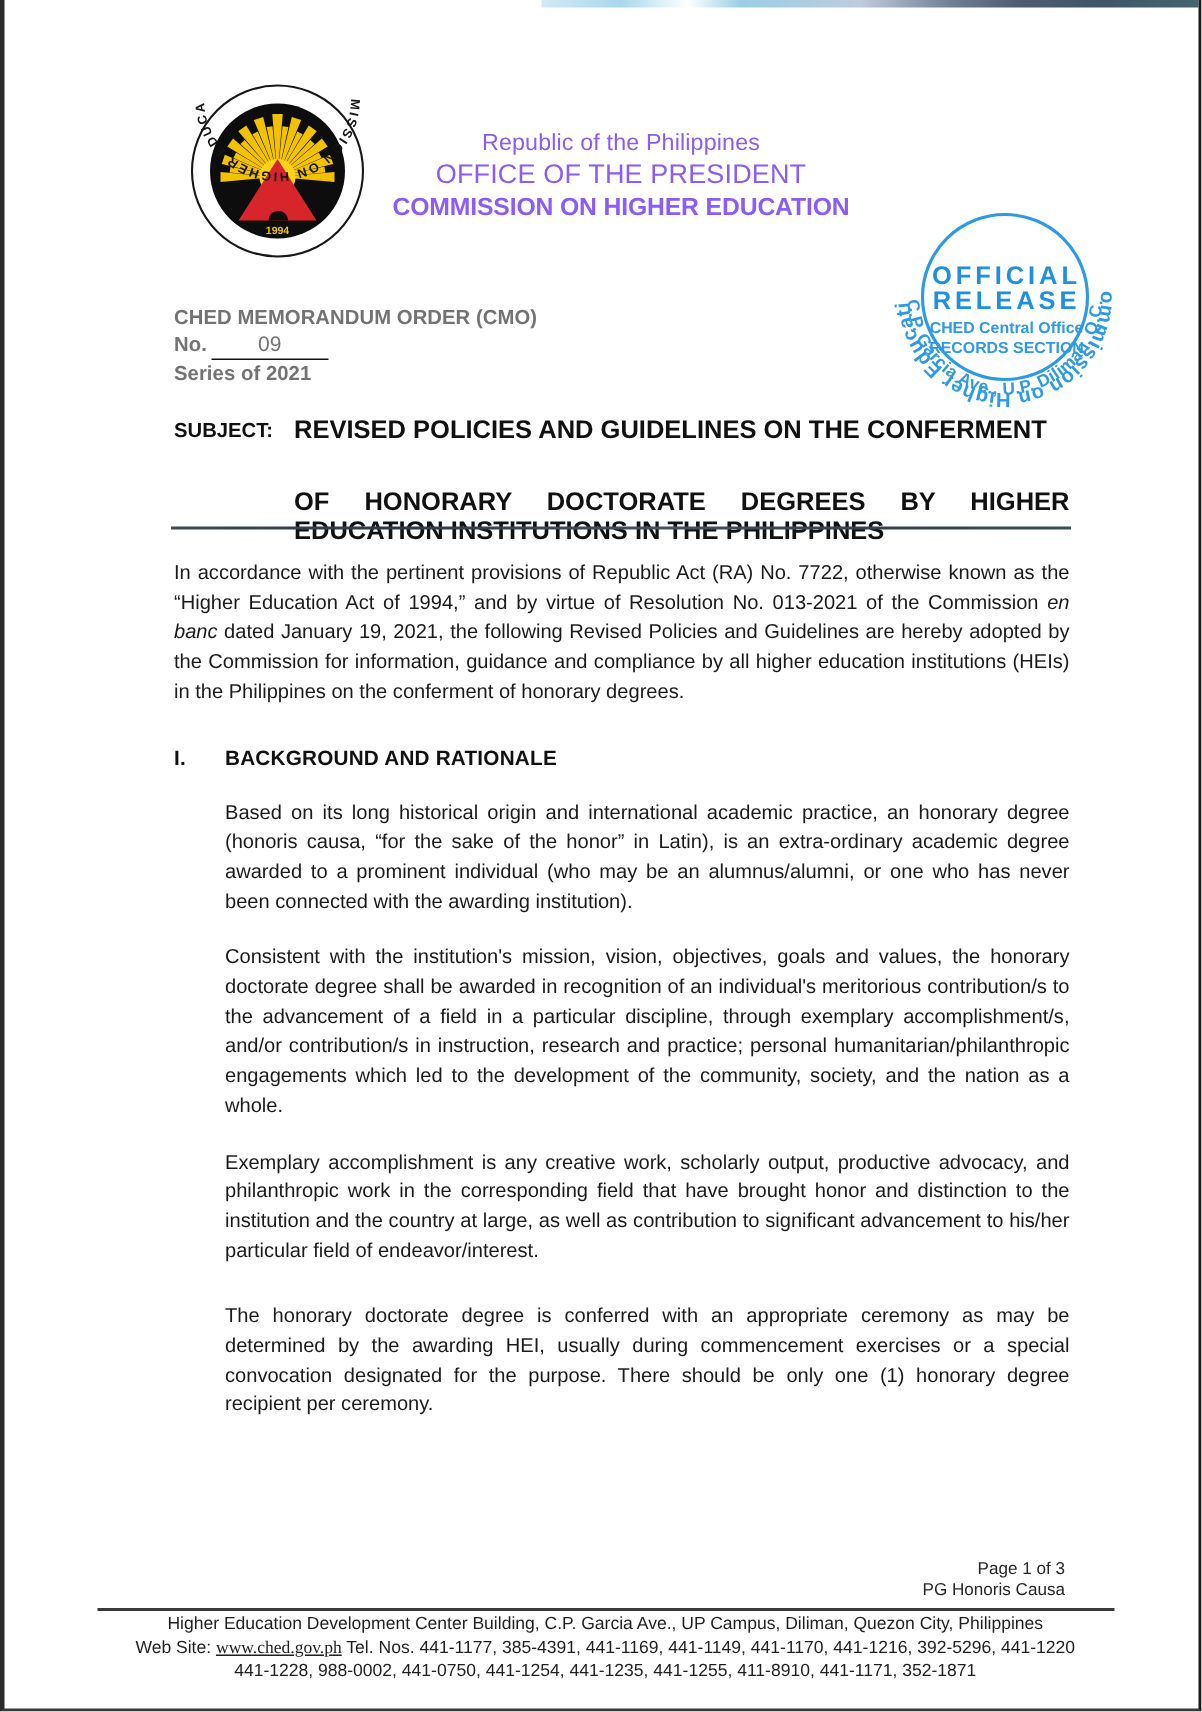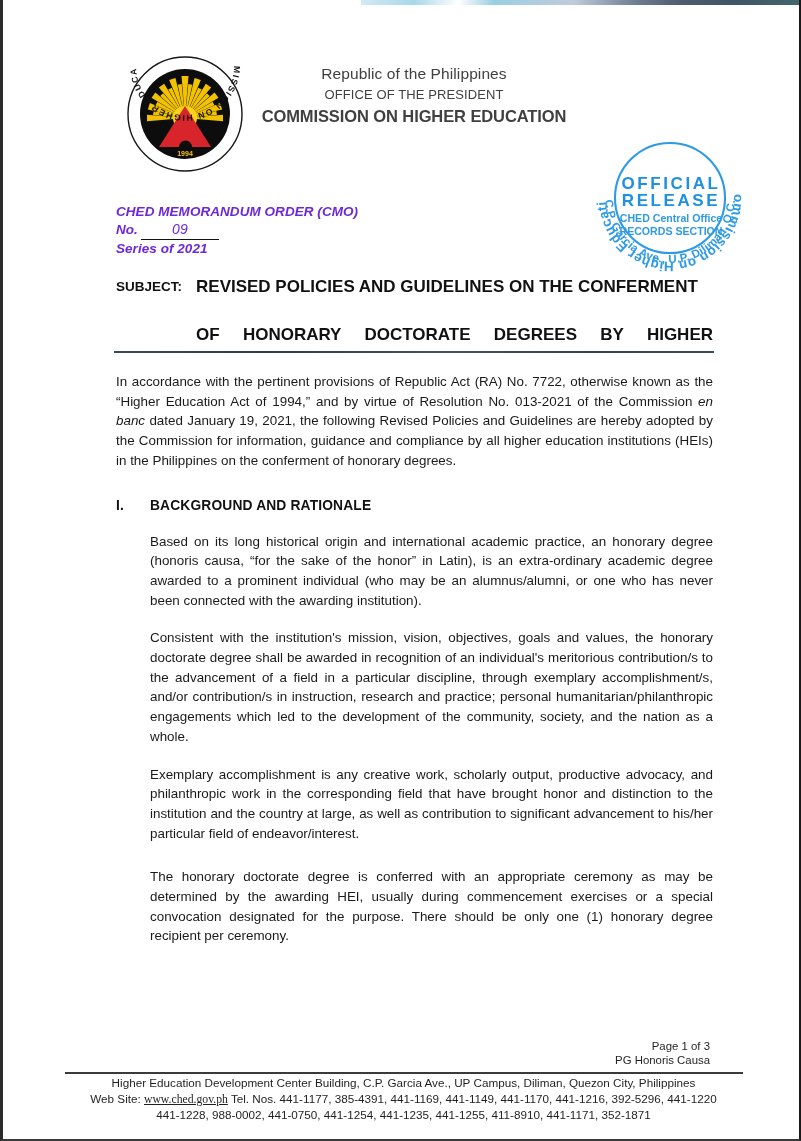--- a/index.html
+++ b/index.html
@@ -44,32 +44,32 @@
   .logo {
     position: absolute;
     left: 124px;
     top: 4px;
     width: 116px;
     height: 116px;
   }
   .header-text {
     position: absolute;
     left: 246px;
-    top: 12px;
+    top: 34px;
     width: 330px;
     text-align: center;
-    color: #404040;
+    color: #8b5cf6;
   }
   .header-line1 {
     font-size: 15.5px;
     line-height: 20px;
     letter-spacing: .1px;
   }
   .header-line2 {
-    font-size: 13px;
+    font-size: 18px;
     line-height: 21px;
     letter-spacing: .1px;
   }
   .header-line3 {
     font-size: 16.5px;
     font-weight: bold;
     line-height: 22px;
     letter-spacing: -.1px;
   }
 
@@ -81,26 +81,25 @@
     width: 165px;
     height: 165px;
   }
   .stamp svg { display: block; }
 
   
   .cmo-block {
     position: absolute;
     left: 113px;
     top: 203px;
-    color: #6d28d9;
+    color: #737373;
     font-weight: bold;
     font-size: 13.5px;
     line-height: 17.5px;
     letter-spacing: .05px;
-    font-style: italic;
   }
   .cmo-no-row { display: flex; align-items: baseline; }
   .cmo-no-label { }
   .cmo-no-value {
     display: inline-block;
     min-width: 78px;
     text-align: center;
     border-bottom: 1.6px solid #111;
     margin-left: 3px;
     font-weight: normal;
@@ -342,20 +341,21 @@
       <span class="cmo-no-value">09</span>
     </div>
     <div>Series of 2021</div>
   </div>
 
   <div class="subject">
     <div class="subject-label">SUBJECT:</div>
     <div class="subject-body">
       <span>REVISED POLICIES AND GUIDELINES  ON THE CONFERMENT</span>
       <span class="just-line">OF HONORARY DOCTORATE DEGREES BY HIGHER</span>
+      <span>EDUCATION INSTITUTIONS IN THE PHILIPPINES</span>
     </div>
   </div>
 
   <div class="hr-top"></div>
 
   <div class="body-wrap">
 
     <p class="para">In accordance with the pertinent provisions of Republic Act (RA) No. 7722, otherwise known as the “Higher Education Act of 1994,” and by virtue of Resolution No. 013-2021 of the Commission <em>en banc</em> dated January 19, 2021, the following Revised Policies and Guidelines are hereby adopted by the Commission for information, guidance and compliance by all higher education institutions (HEIs) in the Philippines on the conferment of honorary degrees.</p>
 
     <div class="section-head">

